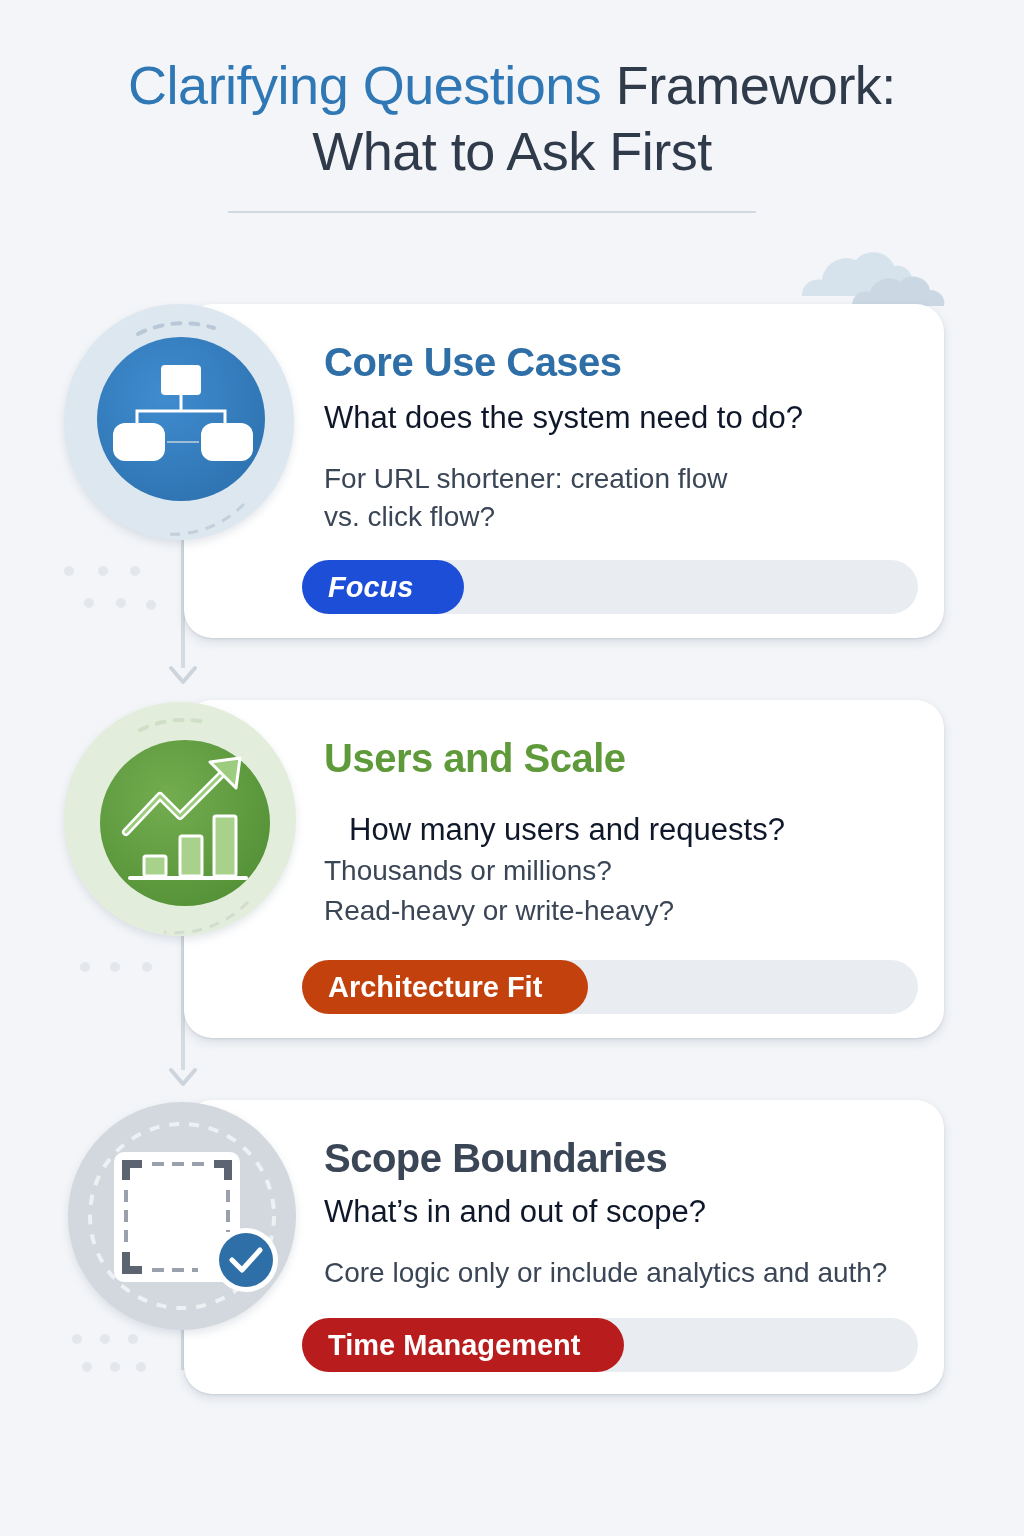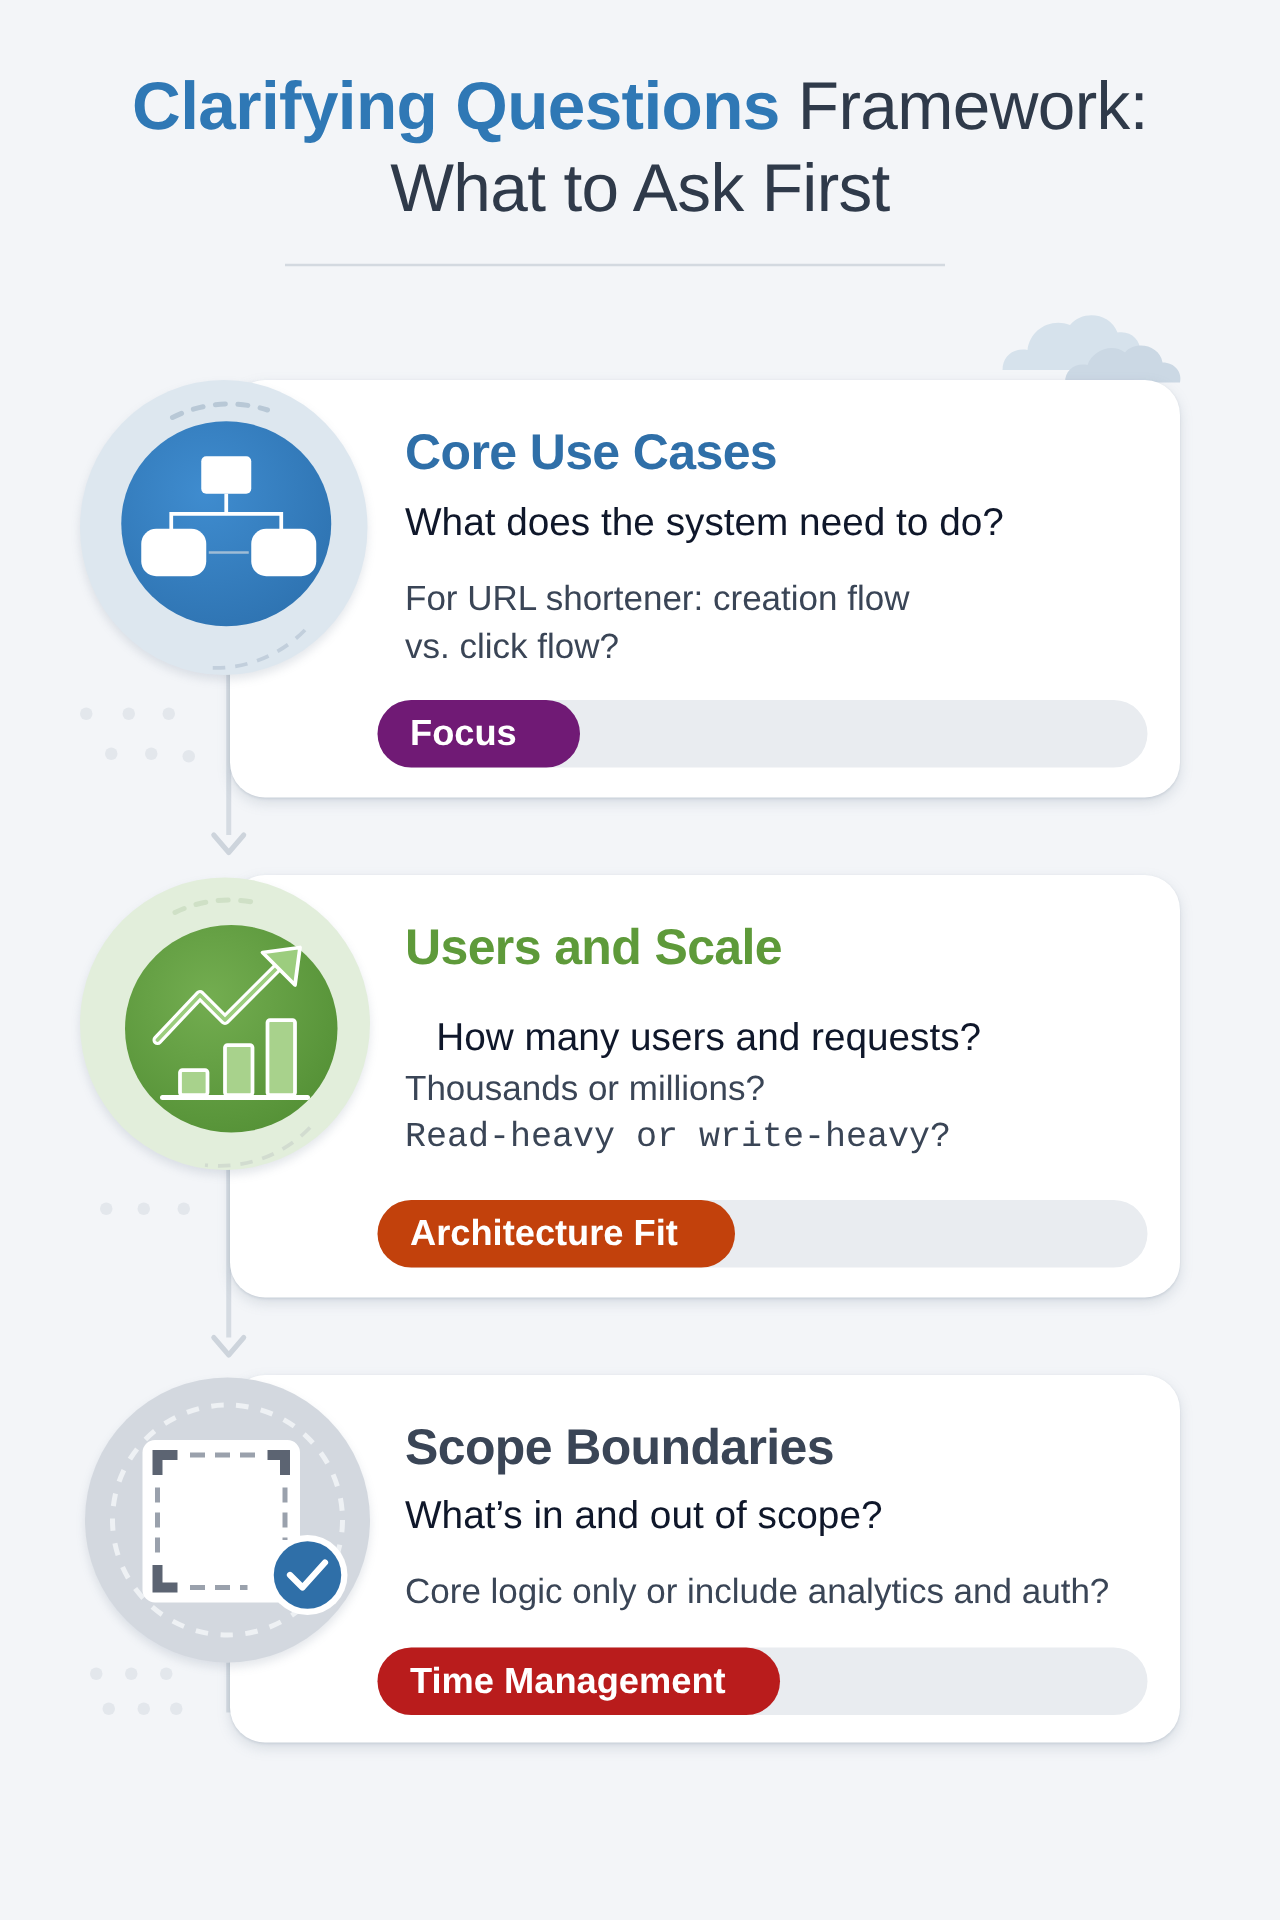--- a/index.html
+++ b/index.html
@@ -9,21 +9,21 @@
     font-family: "Liberation Sans", "DejaVu Sans", sans-serif;
     position: relative;
     overflow: hidden;
     color: #2f3a4a;
   }
   .title {
     position: absolute; left: 0; top: 52px; width: 1024px;
     text-align: center; font-size: 54px; line-height: 66px; color: #2f3a4a;
     letter-spacing: -0.5px;
   }
-  .title .accent { color: #2f78b5; font-weight: bold; }
+  .title .accent { color: #2f78b5; font-weight: normal; }
   .title-rule {
     position: absolute; left: 228px; top: 211px; width: 528px; height: 2px;
     background: #d3d9e0;
   }
   .cloud { position: absolute; left: 796px; top: 244px; width: 150px; height: 66px; }
   .connector {
     position: absolute; left: 181px; width: 4px; background: #d5dbe2;
   }
   .arrowhead {
     position: absolute; left: 167px; width: 32px; height: 24px;
@@ -95,21 +95,21 @@
 </div>
 
 <div class="card" style="top:304px;height:334px;">
   <div class="card-title" style="top:36px;color:#2f6fa8;">Core Use Cases</div>
   <div class="card-question" style="top:96px;">What does the system need to do?</div>
   <div class="card-detail" style="top:156px;">
     <div>For URL shortener: creation flow</div>
     <div>vs. click flow?</div>
   </div>
   <div class="bar-track" style="top:256px;">
-    <div class="bar-fill" style="width:162px;background:#701a75;">Focus</div>
+    <div class="bar-fill" style="width:162px;background:#1d4ed8;font-style:italic;">Focus</div>
   </div>
 </div>
 
 <div class="halo" style="left:64px;top:304px;width:230px;height:236px;background:#dde7ef;box-shadow:0 4px 8px rgba(120,135,155,0.2);"></div>
 <svg style="position:absolute;left:64px;top:304px;" width="230" height="236">
     <path d="M74 30 A 100 100 0 0 1 150 24" stroke="#b8c8d6" stroke-width="4" fill="none" stroke-dasharray="8 10" stroke-linecap="round"></path>
     <path d="M180 200 A 100 100 0 0 1 100 230" stroke="#c2cfdc" stroke-width="3" fill="none" stroke-dasharray="10 8"></path>
   </svg>
 <div class="icon-disc" style="left:97px;top:337px;width:168px;height:164px;background:radial-gradient(circle at 40% 35%, #3f8ccf, #2a6daa);">
   <svg width="168" height="164" viewBox="0 0 168 164">
@@ -119,21 +119,21 @@
     <rect x="104" y="86" width="52" height="38" rx="12" fill="#fff"></rect>
     <line x1="70" y1="105" x2="102" y2="105" stroke="#9fbcd6" stroke-width="2"></line>
   </svg>
 </div>
 
 <div class="card" style="top:700px;height:338px;">
   <div class="card-title" style="top:36px;color:#5e9a3a;">Users and Scale</div>
   <div class="card-question" style="top:112px;margin-left:25px;">How many users and requests?</div>
   <div class="card-detail" style="top:152px;">
     <div>Thousands or millions?</div>
-    <div style="margin-top:2px;font-family:Liberation Mono, monospace;">Read-heavy or write-heavy?</div>
+    <div style="margin-top:2px;">Read-heavy or write-heavy?</div>
   </div>
   <div class="bar-track" style="top:260px;">
     <div class="bar-fill" style="width:286px;background:#c2410c;">Architecture Fit</div>
   </div>
 </div>
 <div class="halo" style="left:64px;top:702px;width:232px;height:234px;background:#e2eedb;box-shadow:0 4px 8px rgba(120,135,155,0.2);"></div>
 <svg style="position:absolute;left:64px;top:702px;" width="232" height="234">
     <path d="M76 28 A 100 100 0 0 1 140 20" stroke="#cfe0c6" stroke-width="4" fill="none" stroke-dasharray="8 10" stroke-linecap="round"></path>
     <path d="M184 200 A 100 100 0 0 1 100 230" stroke="#d2dcd0" stroke-width="3" fill="none" stroke-dasharray="10 8"></path>
   </svg>

